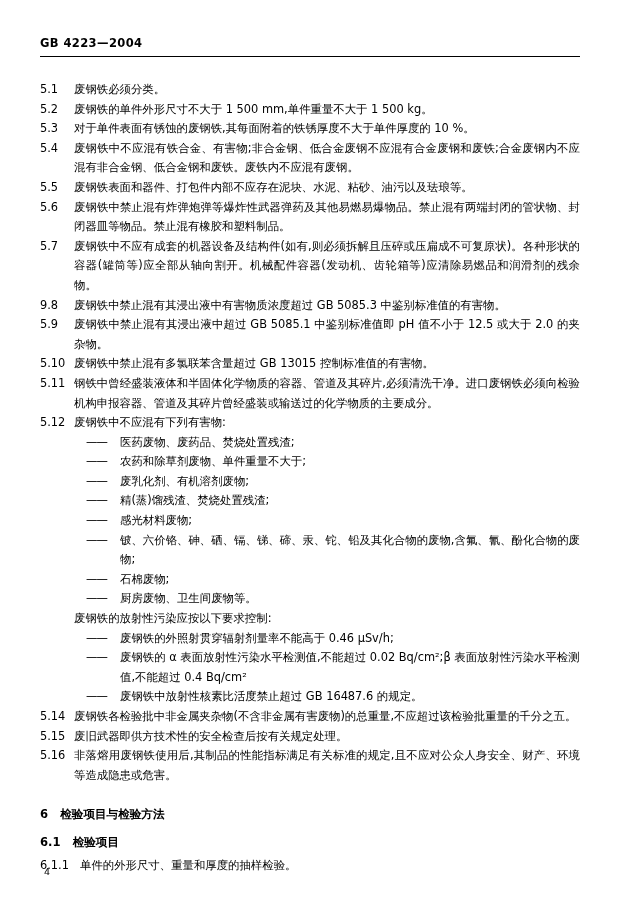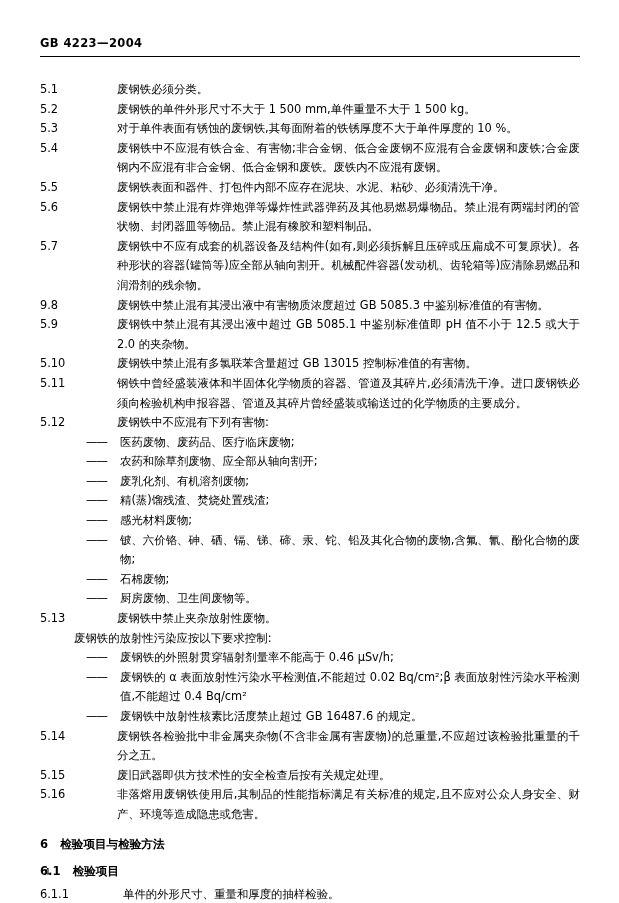--- a/index.html
+++ b/index.html
@@ -41,38 +41,37 @@
   .content {
     position: absolute;
     left: 40px;
     top: 80px;
     width: 540px;
     font-size: 11.4px;
     line-height: 19.6px;
   }
   .sec-title {
     font-weight: bold;
-    margin-top: 10px;
+    margin-top: 20px;
     margin-bottom: 6px;
     font-size: 11.6px;
   }
   .sec-title.first { margin-top: 0; }
   .sub-title {
     font-weight: bold;
     margin-top: 8px;
     margin-bottom: 3px;
     font-size: 11.6px;
   }
   .para {
     display: flex;
     align-items: flex-start;
     margin: 0;
     text-align: justify;
     text-justify: inter-ideograph;
-    gap: 43px;
   }
   .num {
     flex: 0 0 auto;
     width: 34px;
     white-space: nowrap;
   }
   .num.wide { width: 40px; }
   .txt {
     flex: 1 1 auto;
     text-align: justify;
@@ -125,21 +124,21 @@
     <div class="para">
       <span class="num">5.3</span>
       <span class="txt">对于单件表面有锈蚀的废钢铁,其每面附着的铁锈厚度不大于单件厚度的 10 %。</span>
     </div>
     <div class="para">
       <span class="num">5.4</span>
       <span class="txt">废钢铁中不应混有铁合金、有害物;非合金钢、低合金废钢不应混有合金废钢和废铁;合金废钢内不应混有非合金钢、低合金钢和废铁。废铁内不应混有废钢。</span>
     </div>
     <div class="para">
       <span class="num">5.5</span>
-      <span class="txt">废钢铁表面和器件、打包件内部不应存在泥块、水泥、粘砂、必须清洗干净。</span>
+      <span class="txt">废钢铁表面和器件、打包件内部不应存在泥块、水泥、粘砂、油污以及珐琅等。</span>
     </div>
     <div class="para">
       <span class="num">5.6</span>
       <span class="txt">废钢铁中禁止混有炸弹炮弹等爆炸性武器弹药及其他易燃易爆物品。禁止混有两端封闭的管状物、封闭器皿等物品。禁止混有橡胶和塑料制品。</span>
     </div>
     <div class="para">
       <span class="num">5.7</span>
       <span class="txt">废钢铁中不应有成套的机器设备及结构件(如有,则必须拆解且压碎或压扁成不可复原状)。各种形状的容器(罐筒等)应全部从轴向割开。机械配件容器(发动机、齿轮箱等)应清除易燃品和润滑剂的残余物。</span>
     </div>
     <div class="para">
@@ -158,25 +157,25 @@
       <span class="num">5.11</span>
       <span class="txt">钢铁中曾经盛装液体和半固体化学物质的容器、管道及其碎片,必须清洗干净。进口废钢铁必须向检验机构申报容器、管道及其碎片曾经盛装或输送过的化学物质的主要成分。</span>
     </div>
     <div class="para">
       <span class="num">5.12</span>
       <span class="txt">废钢铁中不应混有下列有害物:</span>
     </div>
 
     <div class="dash-item">
       <span class="dash">——</span>
-      <span class="txt">医药废物、废药品、医疗临床废物;</span>
-    </div>
-    <div class="dash-item">
-      <span class="dash">——</span>
-      <span class="txt">农药和除草剂废物、应全部从轴向割开;</span>
+      <span class="txt">医药废物、废药品、焚烧处置残渣;</span>
+    </div>
+    <div class="dash-item">
+      <span class="dash">——</span>
+      <span class="txt">农药和除草剂废物、单件重量不大于;</span>
     </div>
     <div class="dash-item">
       <span class="dash">——</span>
       <span class="txt">废乳化剂、有机溶剂废物;</span>
     </div>
     <div class="dash-item">
       <span class="dash">——</span>
       <span class="txt">精(蒸)馏残渣、焚烧处置残渣;</span>
     </div>
     <div class="dash-item">
@@ -189,24 +188,20 @@
     </div>
     <div class="dash-item">
       <span class="dash">——</span>
       <span class="txt">石棉废物;</span>
     </div>
     <div class="dash-item">
       <span class="dash">——</span>
       <span class="txt">厨房废物、卫生间废物等。</span>
     </div>
 
-    <div class="para">
-      <span class="num">5.13</span>
-      <span class="txt">废钢铁中禁止夹杂放射性废物。</span>
-    </div>
     <div class="plain indent1">废钢铁的放射性污染应按以下要求控制:</div>
 
     <div class="dash-item">
       <span class="dash">——</span>
       <span class="txt">废钢铁的外照射贯穿辐射剂量率不能高于 0.46 μSv/h;</span>
     </div>
     <div class="dash-item">
       <span class="dash">——</span>
       <span class="txt">废钢铁的 α 表面放射性污染水平检测值,不能超过 0.02 Bq/cm²;β 表面放射性污染水平检测</span>
     </div>

